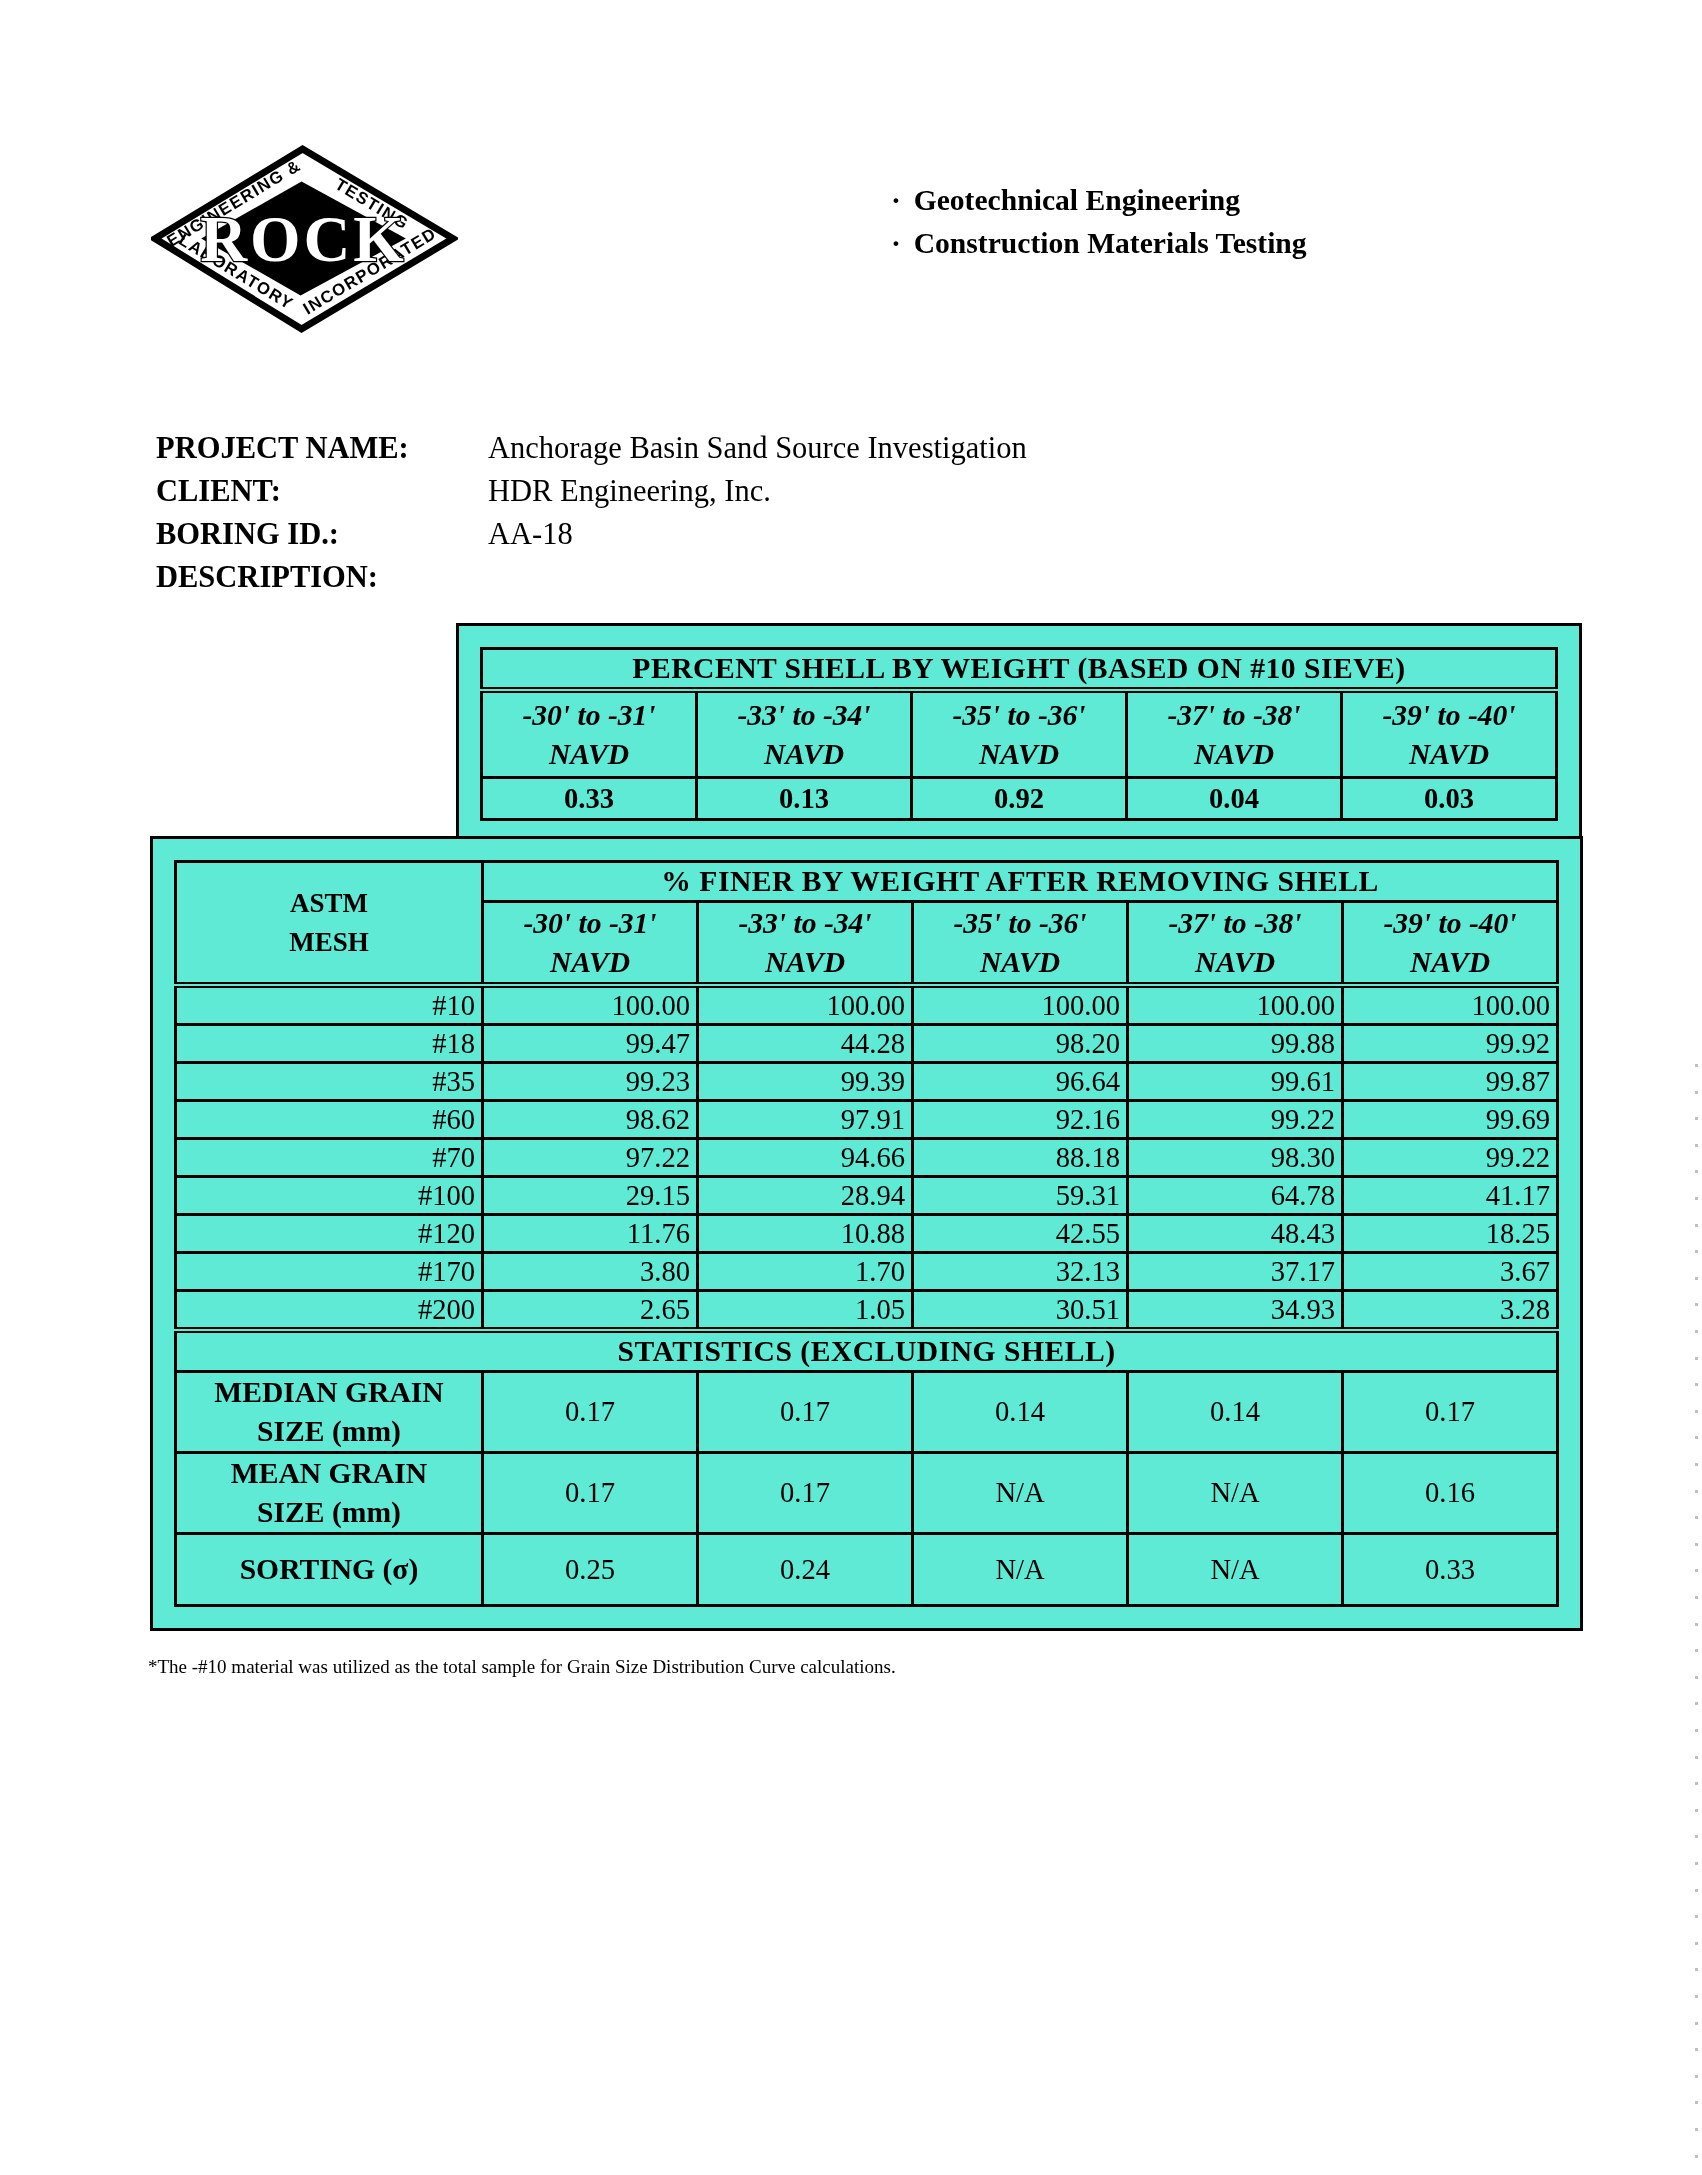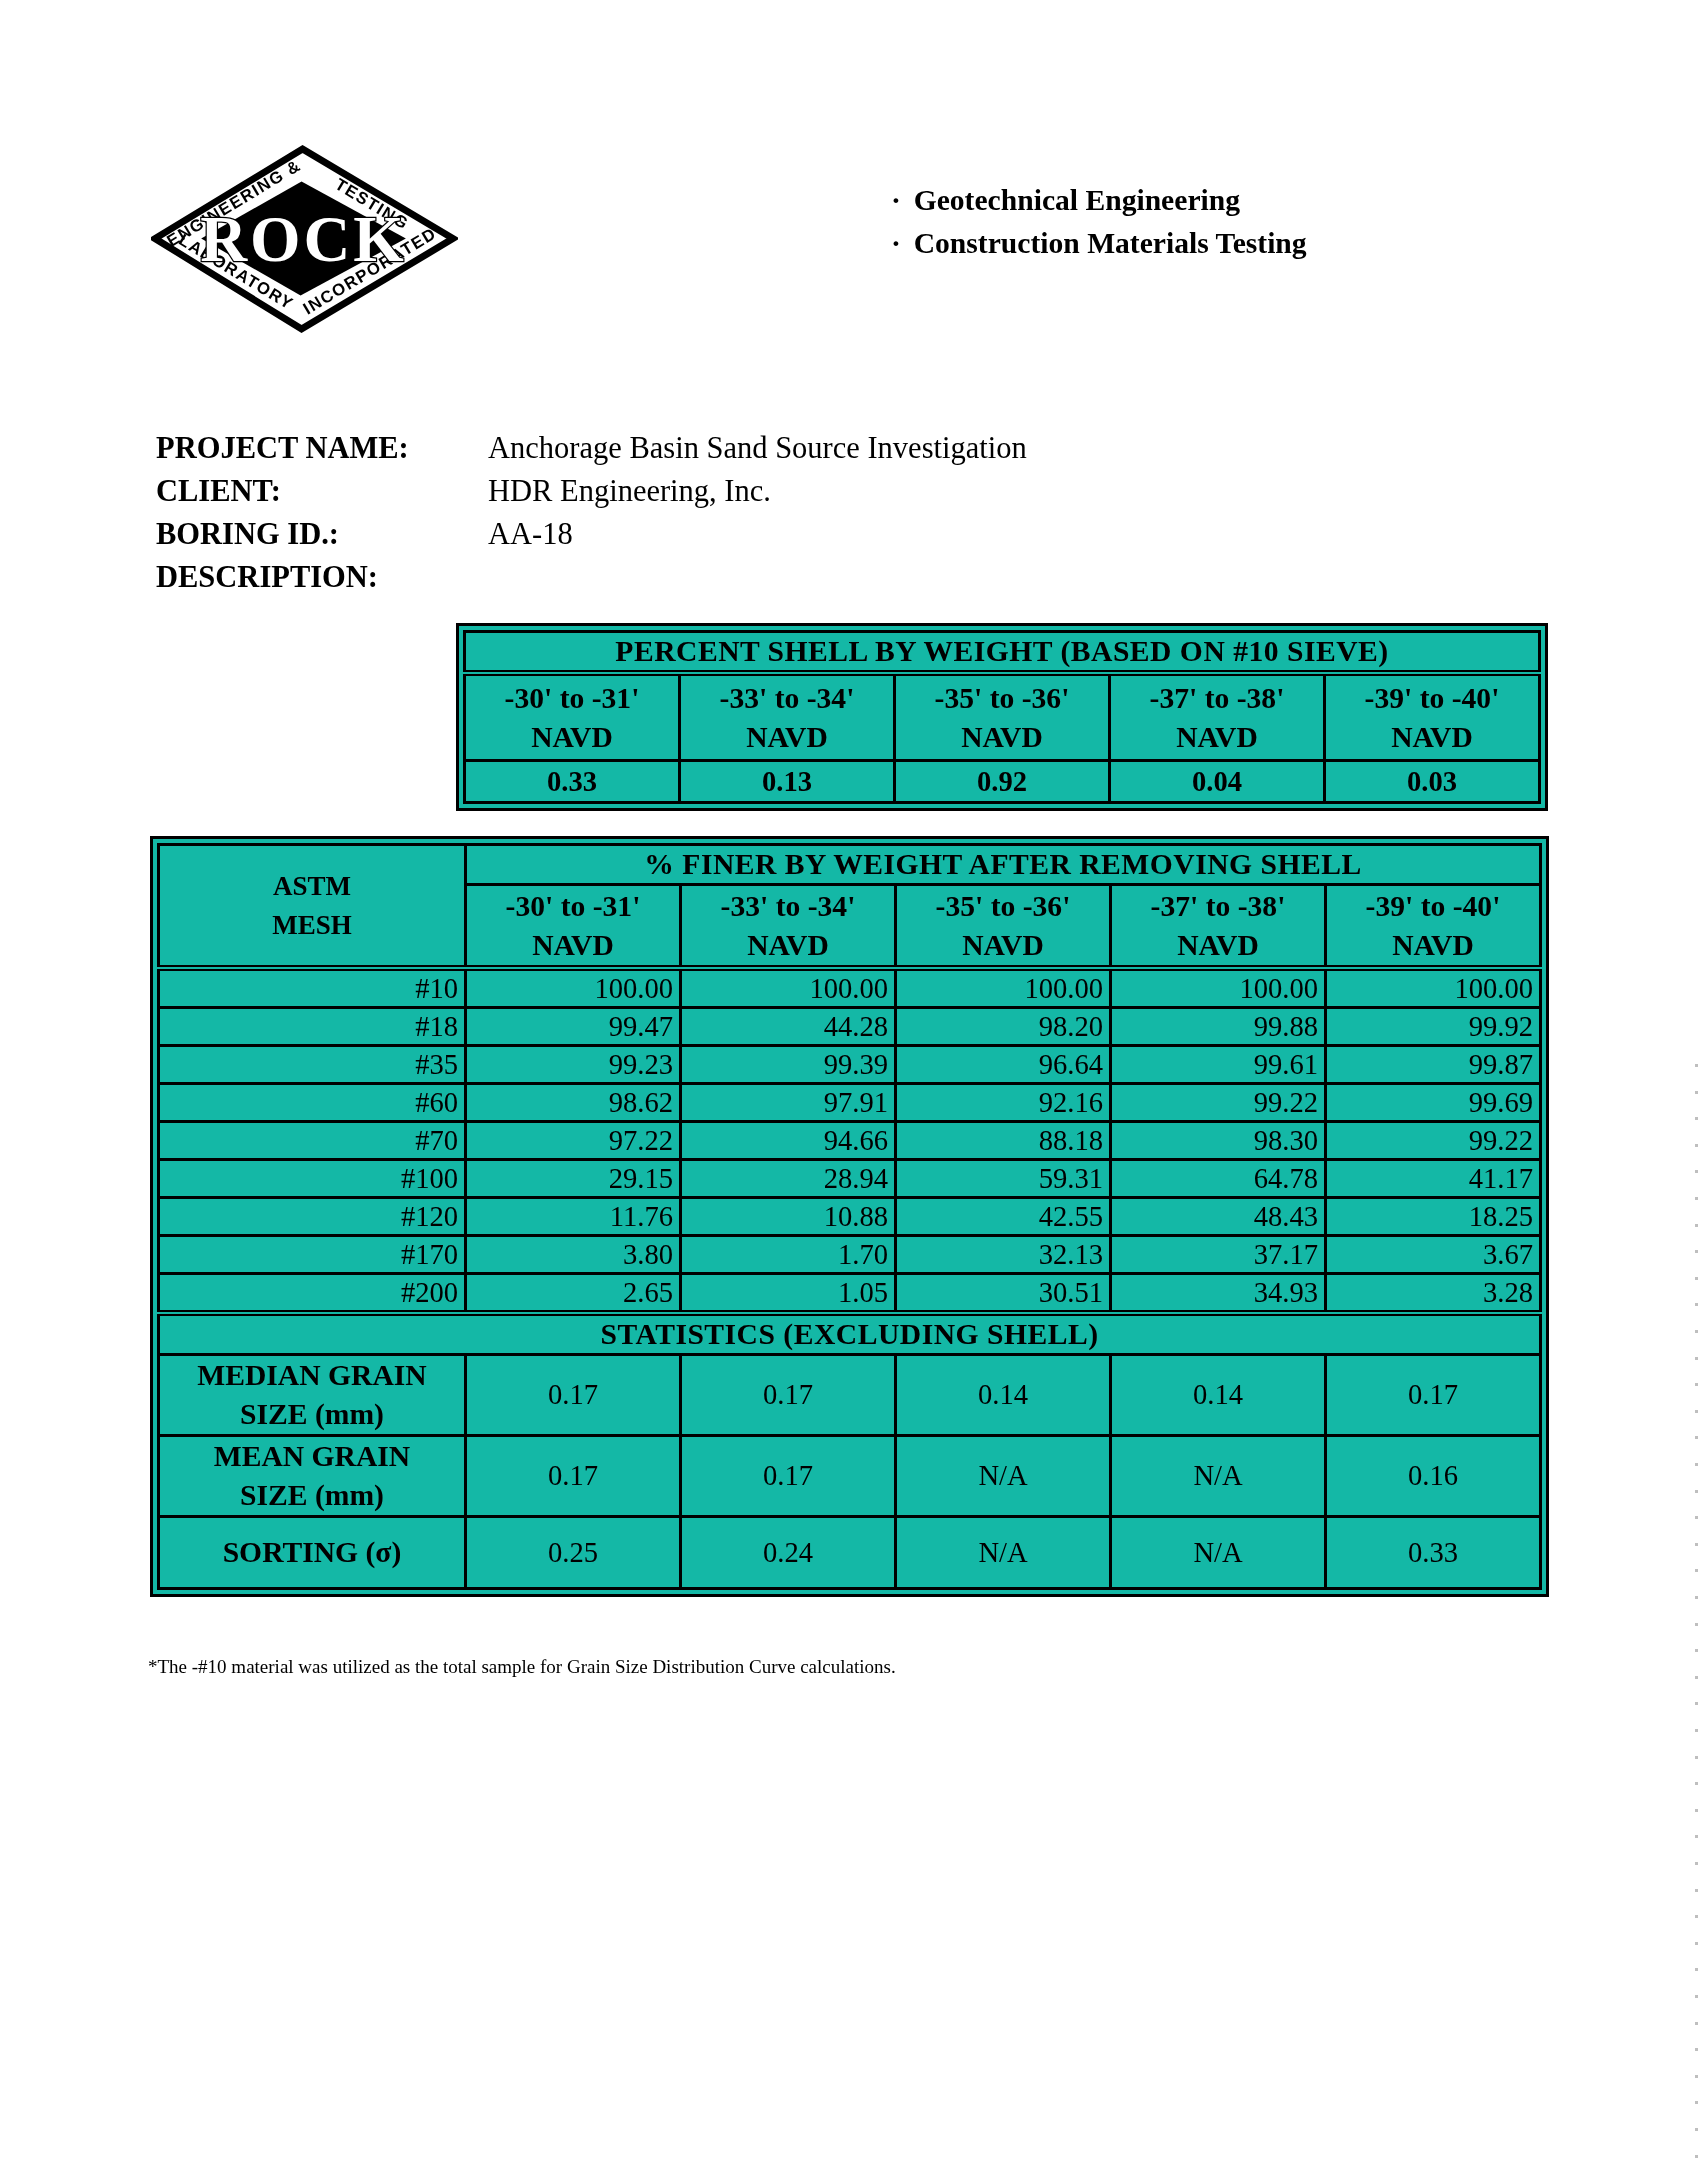--- a/index.html
+++ b/index.html
@@ -31,32 +31,32 @@
   .service-line { height:43px; line-height:35px; white-space:nowrap; }
   .bullet { display:inline-block; margin-right:12.8px; font-size:29.6px; }
 
   
   .project { position:absolute; left:156px; top:431px; font-size:30.5px; }
   .prow { display:flex; align-items:baseline; height:43px; line-height:35px; }
   .plabel { width:297px; text-align:left; font-weight:bold; white-space:nowrap; }
   .pvalue { margin-left:35px; white-space:nowrap; }
 
   
-  .tbl-wrap { position:absolute; border:3px solid #000; padding:4px; background:#14b8a6; }
+  .tbl-wrap { position:absolute; border:3px solid #000; padding:21px; background:#5eead4; }
   .tbl-wrap table {
     width:100%; border-collapse:collapse; table-layout:fixed;
     border:3px solid #000;
   }
   .tbl-wrap td {
     border:3.9px solid #000; text-align:center; vertical-align:middle;
     font-size:28.6px; padding:0 5.9px; overflow:hidden;
   }
   td.ttl { font-weight:bold; font-size:29.6px; letter-spacing:0.5px; height:37px; }
   .hdr td { font-weight:bold; font-size:29.6px; }
-  .hdr .range, .hdr .navd { line-height:39px; white-space:nowrap; }
+  .hdr .range, .hdr .navd { line-height:39px; white-space:nowrap;font-style:italic; }
 
   .shell-pos { left:456px; top:623px; width:1078px; }
   .shell-tbl td.ttl { border-bottom:6.9px double #000; }
   .shell-tbl .hdr td { height:83px; border-bottom:3.9px solid #000; }
   .shell-tbl .vals td { height:39px; font-weight:bold; }
 
   .finer-pos { left:150px; top:836px; width:1385px; }
   .finer-tbl td.corner { border-bottom:6.9px double #000; font-weight:bold; font-size:27px; }
   .finer-tbl td.corner div { line-height:39px; }
   .finer-tbl td.t2ttl { border-bottom:3.9px solid #000; }

